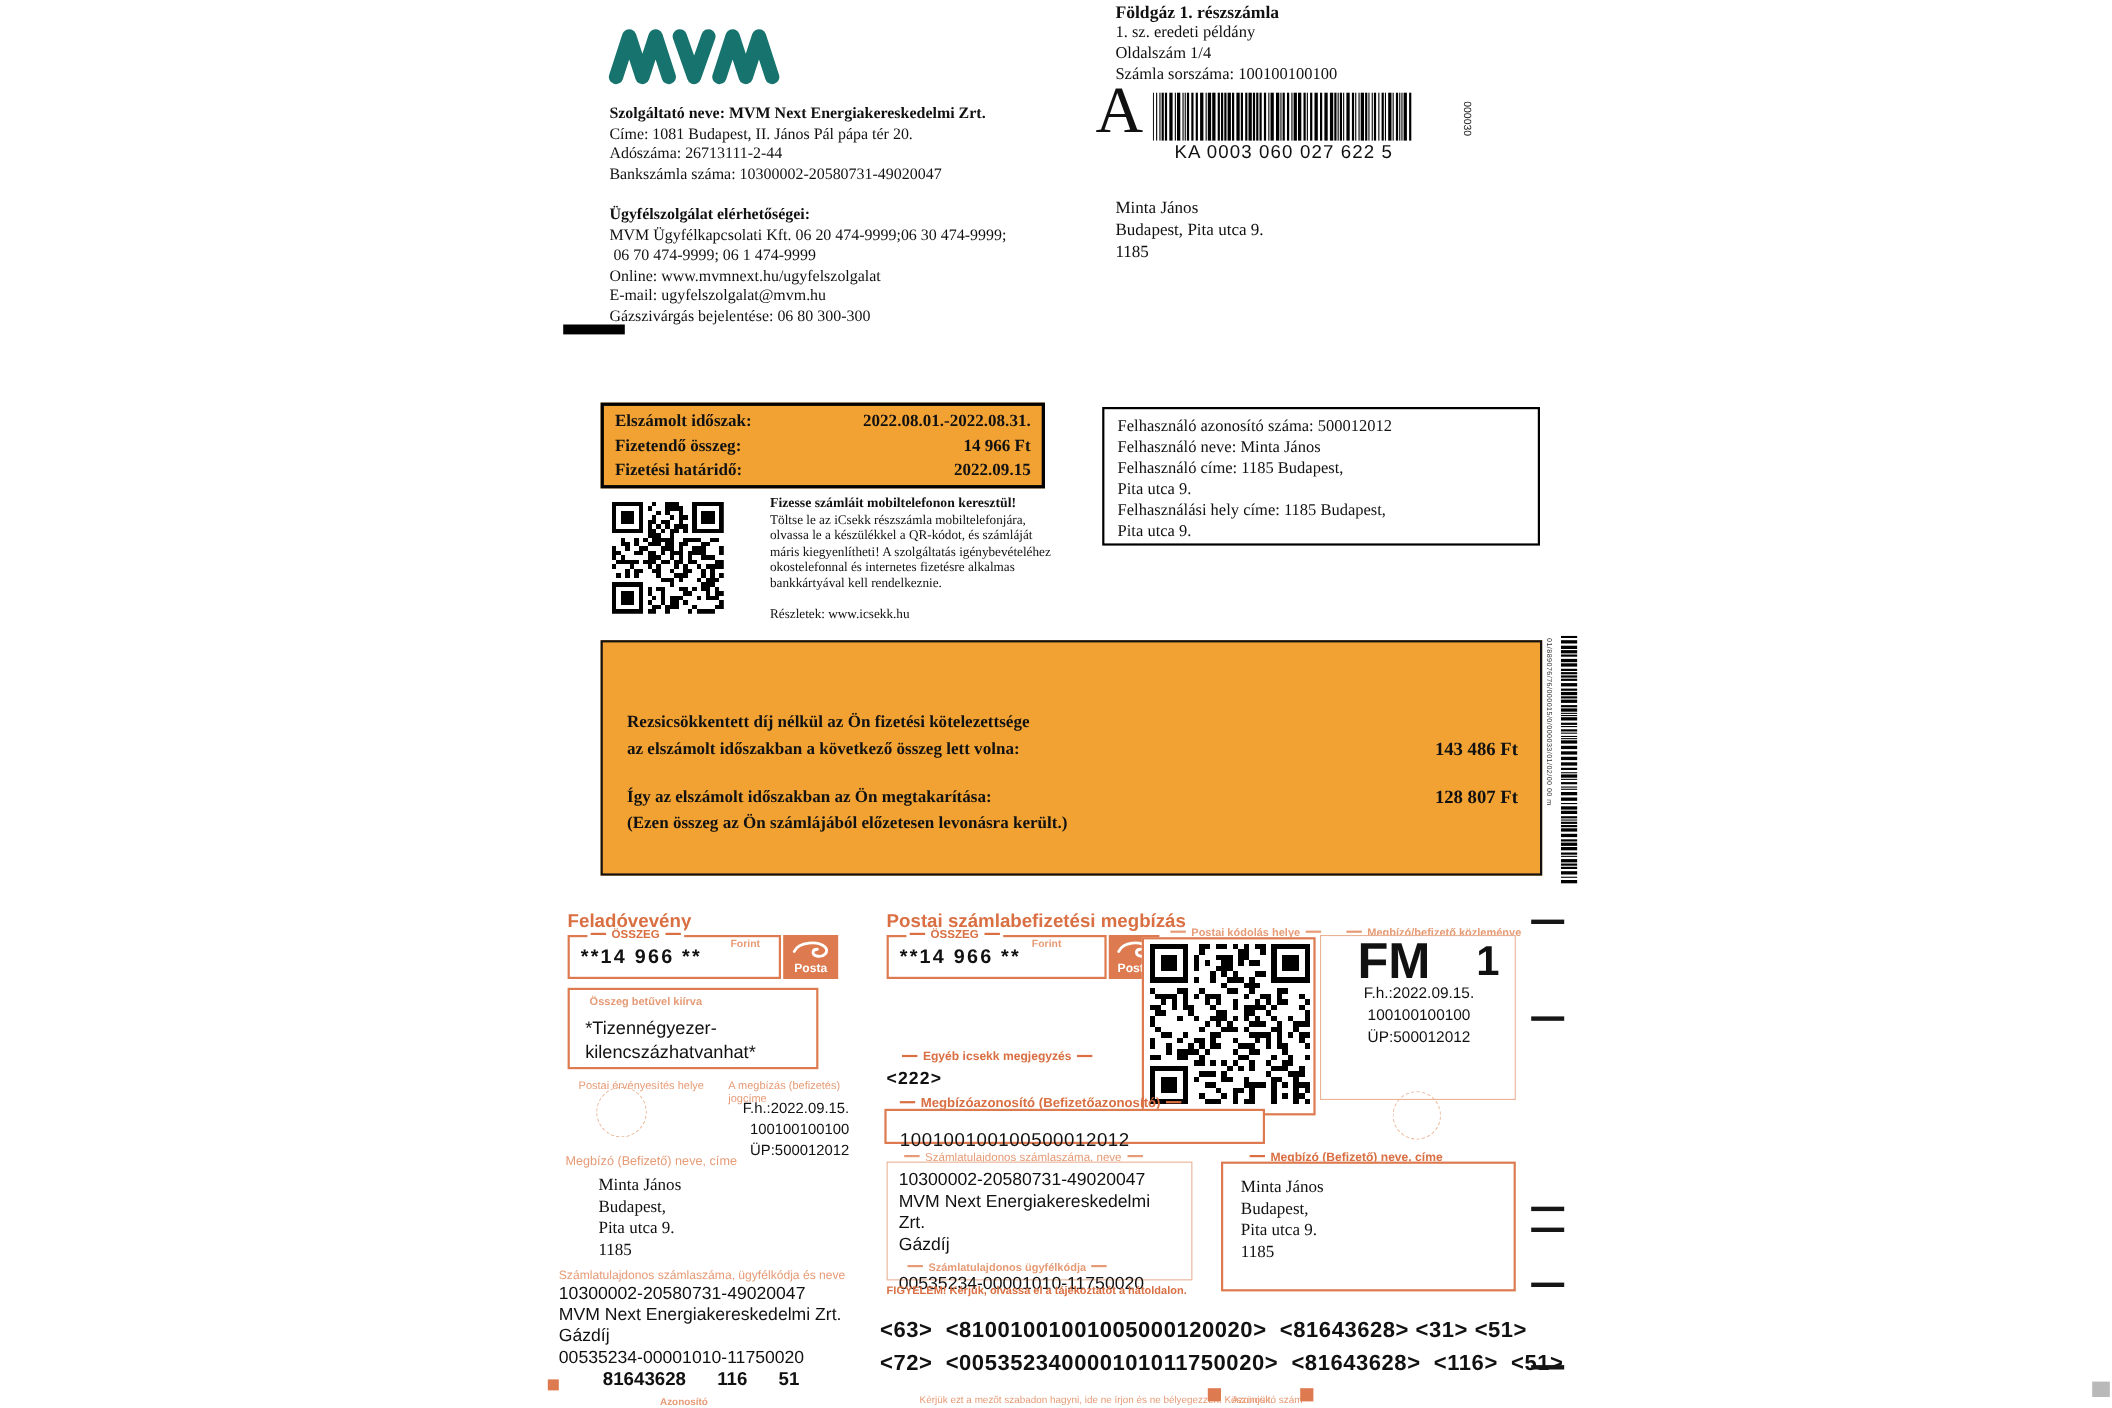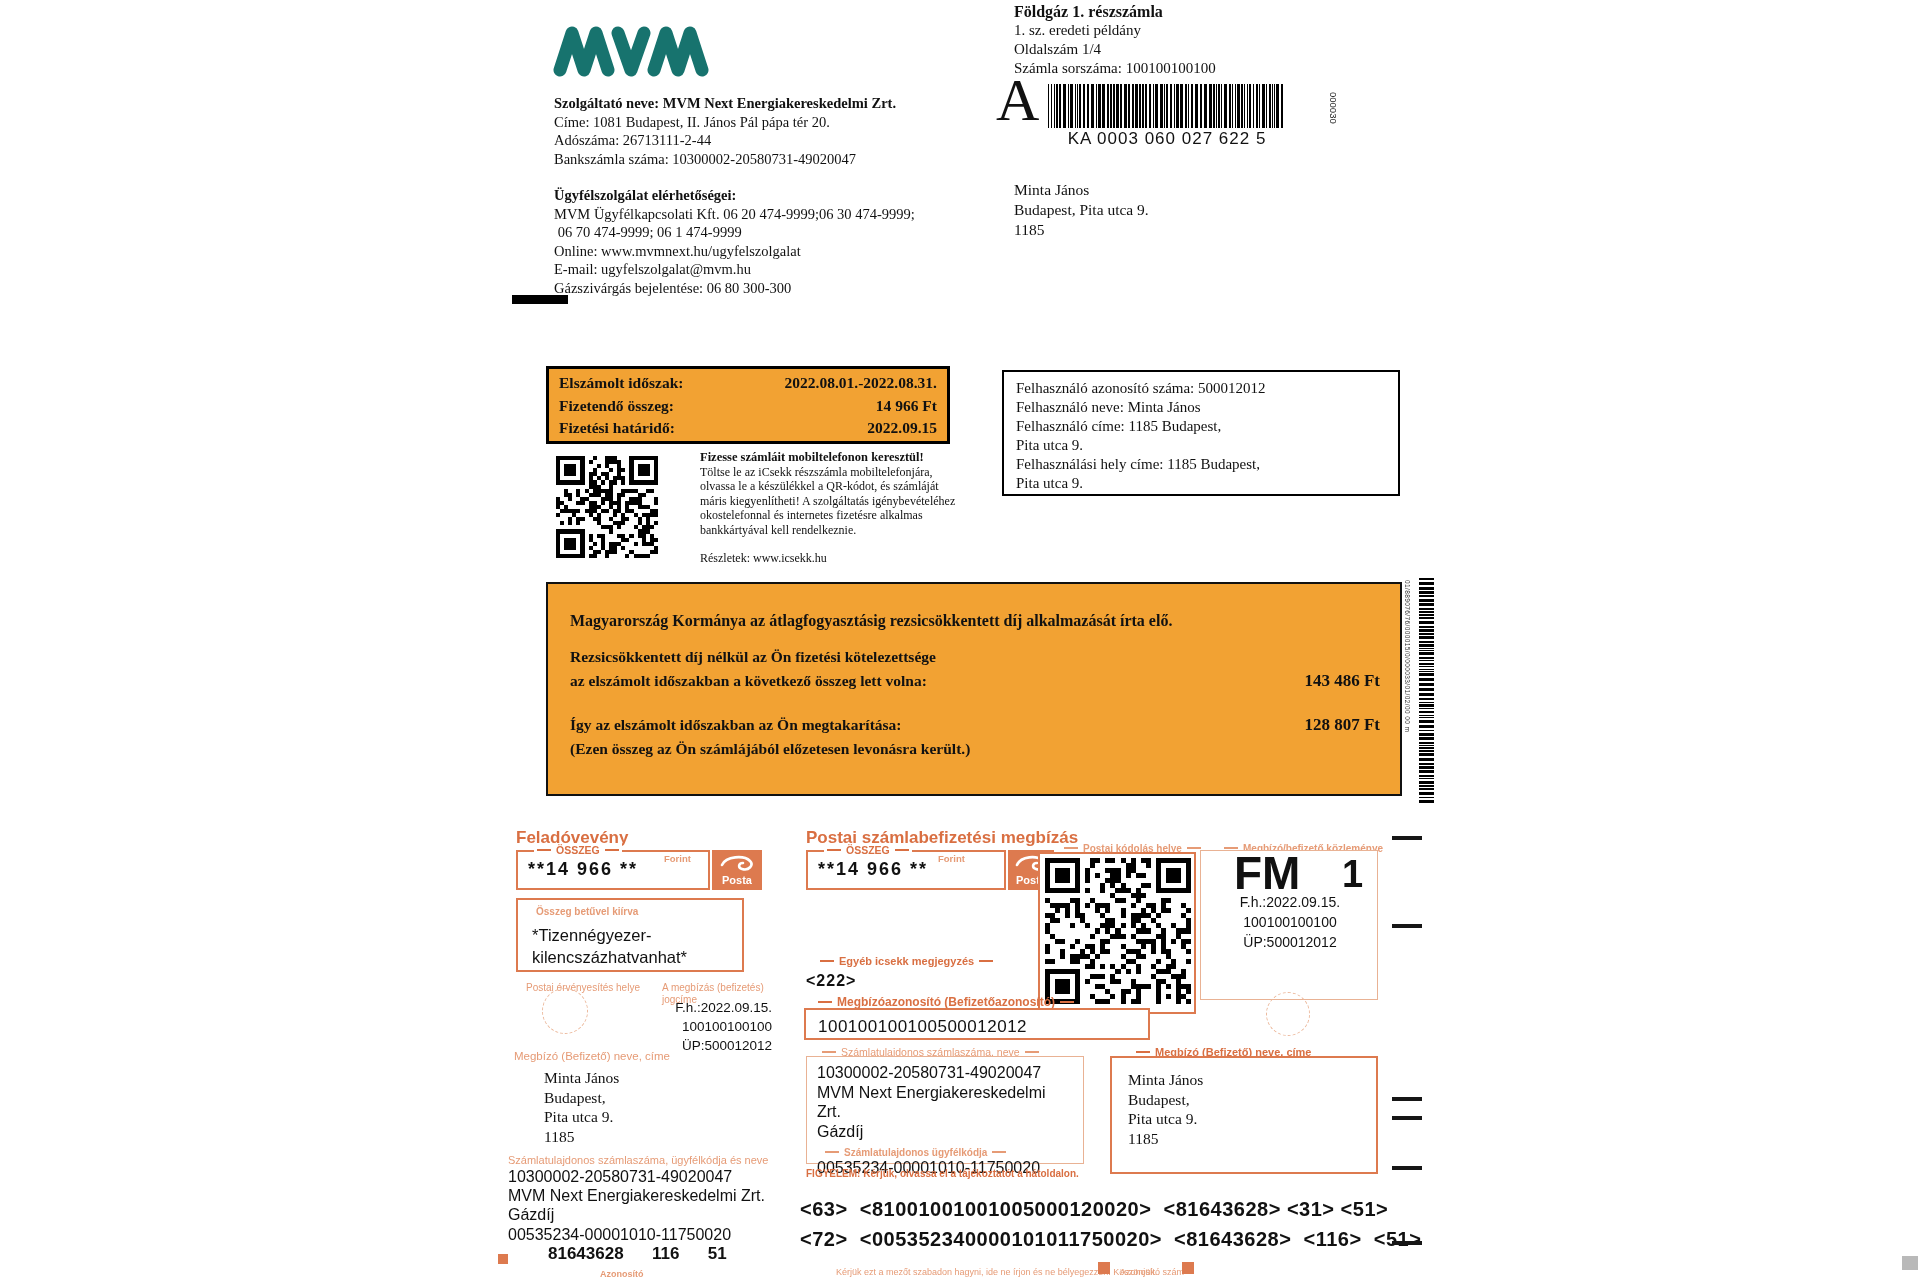--- a/index.html
+++ b/index.html
@@ -401,21 +401,20 @@
 <div class="abs" style="left:1002px;top:370px;width:398px;height:126px;border:2px solid #000;padding:7px 12px;font-size:15px;line-height:19px">
   <div>Felhasználó azonosító száma: 500012012</div>
   <div>Felhasználó neve: Minta János</div>
   <div>Felhasználó címe: 1185 Budapest,</div>
   <div>Pita utca 9.</div>
   <div>Felhasználási hely címe: 1185 Budapest,</div>
   <div>Pita utca 9.</div>
 </div>
 
 <div class="abs" style="left:546px;top:582px;width:856px;height:214px;background:var(--amber);border:2px solid #111">
-  <div class="abs gl" style="left:22px;top:28px;font-size:16px">Magyarország Kormánya az átlagfogyasztásig rezsicsökkentett díj alkalmazását írta elő.</div>
   <div class="abs gl" style="left:22px;top:64px">Rezsicsökkentett díj nélkül az Ön fizetési kötelezettsége</div>
   <div class="abs gl" style="left:22px;top:88px">az elszámolt időszakban a következő összeg lett volna:</div>
   <div class="abs gl" style="right:20px;top:87px;font-size:17px">143 486 Ft</div>
   <div class="abs gl" style="left:22px;top:132px">Így az elszámolt időszakban az Ön megtakarítása:</div>
   <div class="abs gl" style="right:20px;top:131px;font-size:17px">128 807 Ft</div>
   <div class="abs gl" style="left:22px;top:156px">(Ezen összeg az Ön számlájából előzetesen levonásra került.)</div>
 </div>
 
 <div class="abs san vtxt" style="left:1404px;top:580px;height:230px;font-size:6.5px;letter-spacing:.4px;color:#333">01/889076/76/000015/0/000033/01/02/00 00 m</div>
 <div class="abs bcv" style="left:1419px;top:578px;width:15px;height:230px">
@@ -824,21 +823,21 @@
   <div>F.h.:2022.09.15.</div>
   <div>100100100100</div>
   <div>ÜP:500012012</div>
 </div>
 
 <div class="abs lbl lblD dash-l dash-r" style="left:820px;top:955px;font-size:11px">Egyéb icsekk megjegyzés</div>
 <div class="abs san b" style="left:806px;top:972px;font-size:16px;letter-spacing:1px">&lt;222&gt;</div>
 
 <div class="abs lbl lblD dash-l dash-r" style="left:818px;top:996px;font-size:12px">Megbízóazonosító (Befizetőazonosító)</div>
 <div class="abs obox" style="left:804px;top:1008px;width:346px;height:32px">
-  <div class="san" style="margin:7px 0 0 12px;font-size:17px;letter-spacing:.5px">100100100100500012012</div>
+  <div class="san" style="margin:17px 0 0 12px;font-size:17px;letter-spacing:.5px">100100100100500012012</div>
 </div>
 
 <div class="abs lbl dash-l dash-r" style="left:822px;top:1046px;font-size:10.5px;font-weight:normal">Számlatulajdonos számlaszáma, neve</div>
 <div class="abs oboxL" style="left:806px;top:1056px;width:278px;height:108px;padding:6px 10px">
   <div class="san" style="font-size:16px;line-height:19.5px">
     <div>10300002-20580731-49020047</div>
     <div>MVM Next Energiakereskedelmi Zrt.</div>
     <div>Gázdíj</div>
   </div>
   <div class="lbl dash-l dash-r" style="font-size:10px;margin:6px 0 0 8px">Számlatulajdonos ügyfélkódja</div>

